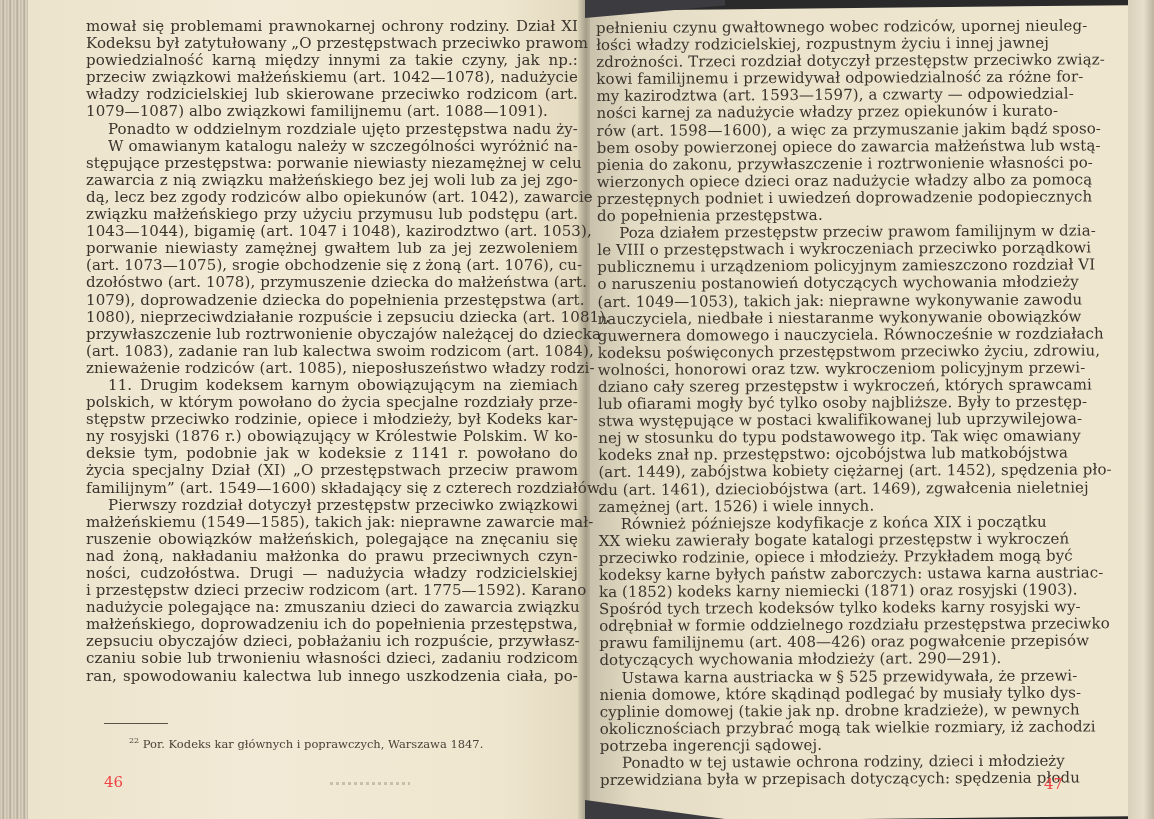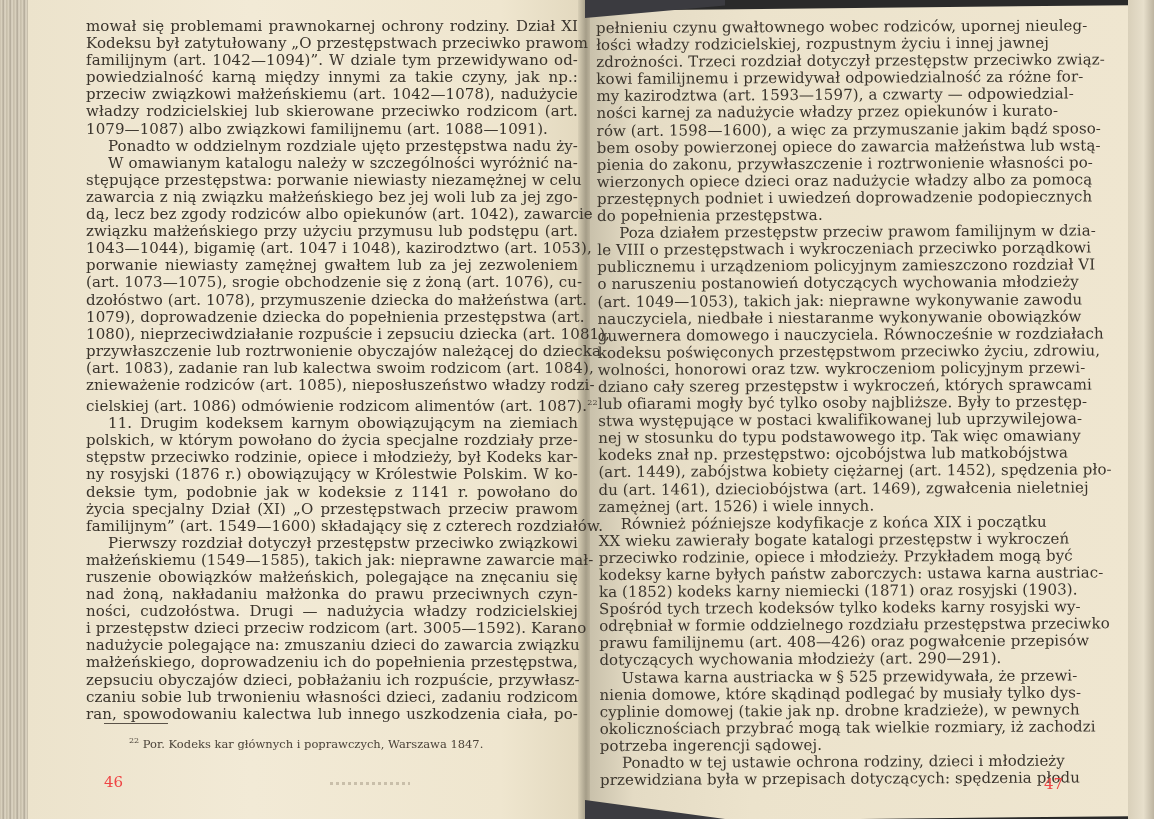--- a/index.html
+++ b/index.html
@@ -71,54 +71,52 @@
   <div class="left-page"></div>
   <div class="gutter"></div>
   <div class="right-page"></div>
   <div class="right-edge"></div>
   <div class="top-shadow"></div>
   <div class="bottom-shadow"></div>
 
   <div class="text-block left-text">
     <span class="line">mował się problemami prawnokarnej ochrony rodziny. Dział XI</span>
     <span class="line">Kodeksu był zatytułowany „O przestępstwach przeciwko prawom</span>
-    <span class="line">familijnym (art. 1042—1094)”. W dziale tym przewidywano od-</span>
     <span class="line">powiedzialność karną między innymi za takie czyny, jak np.:</span>
     <span class="line">przeciw związkowi małżeńskiemu (art. 1042—1078), nadużycie</span>
     <span class="line">władzy rodzicielskiej lub skierowane przeciwko rodzicom (art.</span>
     <span class="line last">1079—1087) albo związkowi familijnemu (art. 1088—1091).</span>
     <span class="line indent">Ponadto w oddzielnym rozdziale ujęto przestępstwa nadu ży-</span>
     <span class="line indent">W omawianym katalogu należy w szczególności wyróżnić na-</span>
     <span class="line">stępujące przestępstwa: porwanie niewiasty niezamężnej w celu</span>
     <span class="line">zawarcia z nią związku małżeńskiego bez jej woli lub za jej zgo-</span>
     <span class="line">dą, lecz bez zgody rodziców albo opiekunów (art. 1042), zawarcie</span>
     <span class="line">związku małżeńskiego przy użyciu przymusu lub podstępu (art.</span>
     <span class="line">1043—1044), bigamię (art. 1047 i 1048), kazirodztwo (art. 1053),</span>
     <span class="line">porwanie niewiasty zamężnej gwałtem lub za jej zezwoleniem</span>
     <span class="line">(art. 1073—1075), srogie obchodzenie się z żoną (art. 1076), cu-</span>
     <span class="line">dzołóstwo (art. 1078), przymuszenie dziecka do małżeństwa (art.</span>
     <span class="line">1079), doprowadzenie dziecka do popełnienia przestępstwa (art.</span>
     <span class="line">1080), nieprzeciwdziałanie rozpuście i zepsuciu dziecka (art. 1081),</span>
     <span class="line">przywłaszczenie lub roztrwonienie obyczajów należącej do dziecka</span>
     <span class="line">(art. 1083), zadanie ran lub kalectwa swoim rodzicom (art. 1084),</span>
     <span class="line">znieważenie rodziców (art. 1085), nieposłuszeństwo władzy rodzi-</span>
-    <span class="line last"><span>cielskiej (art. 1086) odmówienie rodzicom alimentów (art. 1087).</span><span class="fnref">22</span></span>
     <span class="line indent">11. Drugim kodeksem karnym obowiązującym na ziemiach</span>
     <span class="line">polskich, w którym powołano do życia specjalne rozdziały prze-</span>
     <span class="line">stępstw przeciwko rodzinie, opiece i młodzieży, był Kodeks kar-</span>
     <span class="line">ny rosyjski (1876 r.) obowiązujący w Królestwie Polskim. W ko-</span>
     <span class="line">deksie tym, podobnie jak w kodeksie z 1141 r. powołano do</span>
     <span class="line">życia specjalny Dział (XI) „O przestępstwach przeciw prawom</span>
     <span class="line last">familijnym” (art. 1549—1600) składający się z czterech rozdziałów.</span>
     <span class="line indent">Pierwszy rozdział dotyczył przestępstw przeciwko związkowi</span>
     <span class="line">małżeńskiemu (1549—1585), takich jak: nieprawne zawarcie mał-</span>
     <span class="line">ruszenie obowiązków małżeńskich, polegające na znęcaniu się</span>
     <span class="line">nad żoną, nakładaniu małżonka do prawu przeciwnych czyn-</span>
     <span class="line">ności, cudzołóstwa. Drugi — nadużycia władzy rodzicielskiej</span>
-    <span class="line">i przestępstw dzieci przeciw rodzicom (art. 3005—1592). Karano</span>
+    <span class="line">i przestępstw dzieci przeciw rodzicom (art. 1775—1592). Karano</span>
     <span class="line">nadużycie polegające na: zmuszaniu dzieci do zawarcia związku</span>
     <span class="line">małżeńskiego, doprowadzeniu ich do popełnienia przestępstwa,</span>
     <span class="line">zepsuciu obyczajów dzieci, pobłażaniu ich rozpuście, przywłasz-</span>
     <span class="line">czaniu sobie lub trwonieniu własności dzieci, zadaniu rodzicom</span>
     <span class="line">ran, spowodowaniu kalectwa lub innego uszkodzenia ciała, po-</span>
   </div>
 
   <div class="footnote-rule"></div>
   <div class="footnote">
     <sup>22</sup>

